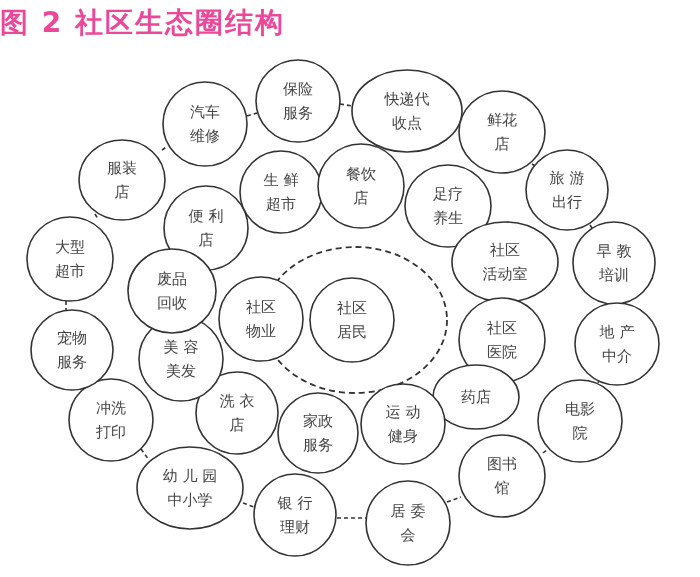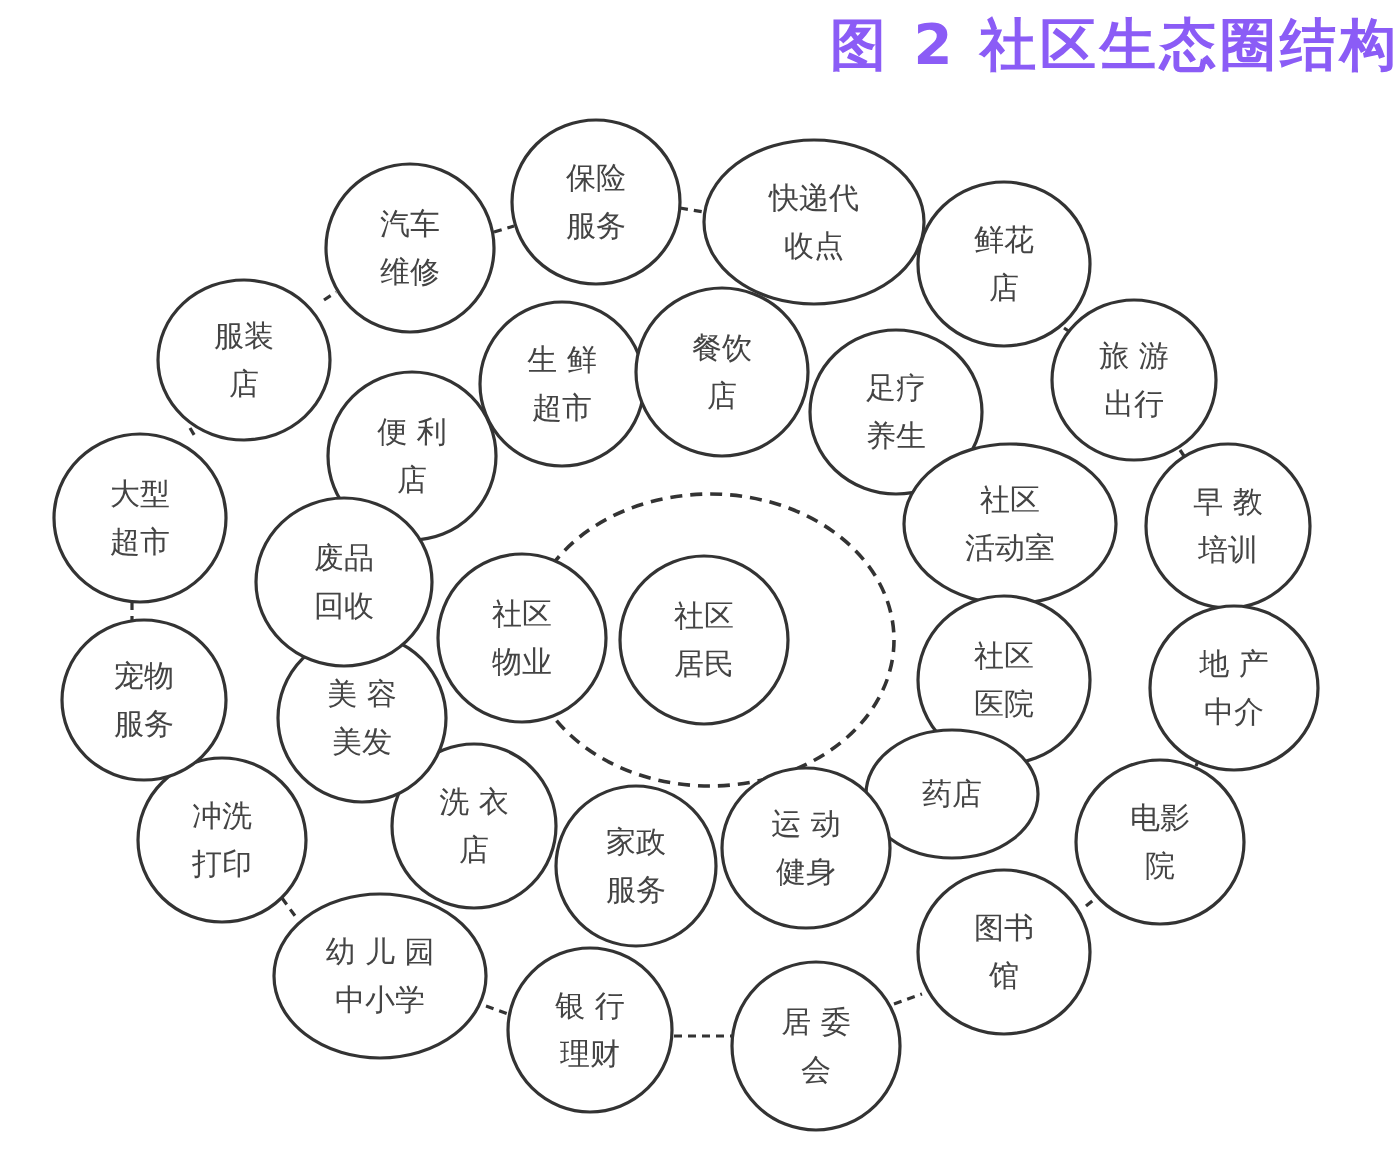--- a/index.html
+++ b/index.html
@@ -1,19 +1,19 @@
 <!DOCTYPE html>
 <html><head>
   <meta charset="utf-8">
   <style>
     html, body { margin: 0; padding: 0; background: #ffffff; }
     body { width: 700px; height: 577px; position: relative; overflow: hidden;
            font-family: "DejaVu Sans", "Liberation Sans", sans-serif; color: #333; }
-    .title { position: absolute; left: 0; top: 4px; width: 700px; text-align: right;
-             font-size: 28px; font-weight: bold; color: #8b5cf6; letter-spacing: 2px; }
+    .title { position: absolute; left: 0; top: 4px; width: 700px; text-align: left;
+             font-size: 28px; font-weight: bold; color: #ec4899; letter-spacing: 2px; }
     svg.diagram { position: absolute; left: 0; top: 0; }
     .node-ellipse { fill: #ffffff; stroke: #333; stroke-width: 1.6; }
     .node-text { font-family: "DejaVu Sans", "Liberation Sans", sans-serif; font-size: 15px; fill: #444; }
     .link { stroke: #333; stroke-width: 1.6; stroke-dasharray: 4 3; fill: none; }
     .core { fill: none; stroke: #333; stroke-width: 1.8; stroke-dasharray: 6 4; }
   </style>
 </head>
 <body>
 
 <div class="title">图 2  社区生态圈结构</div>

